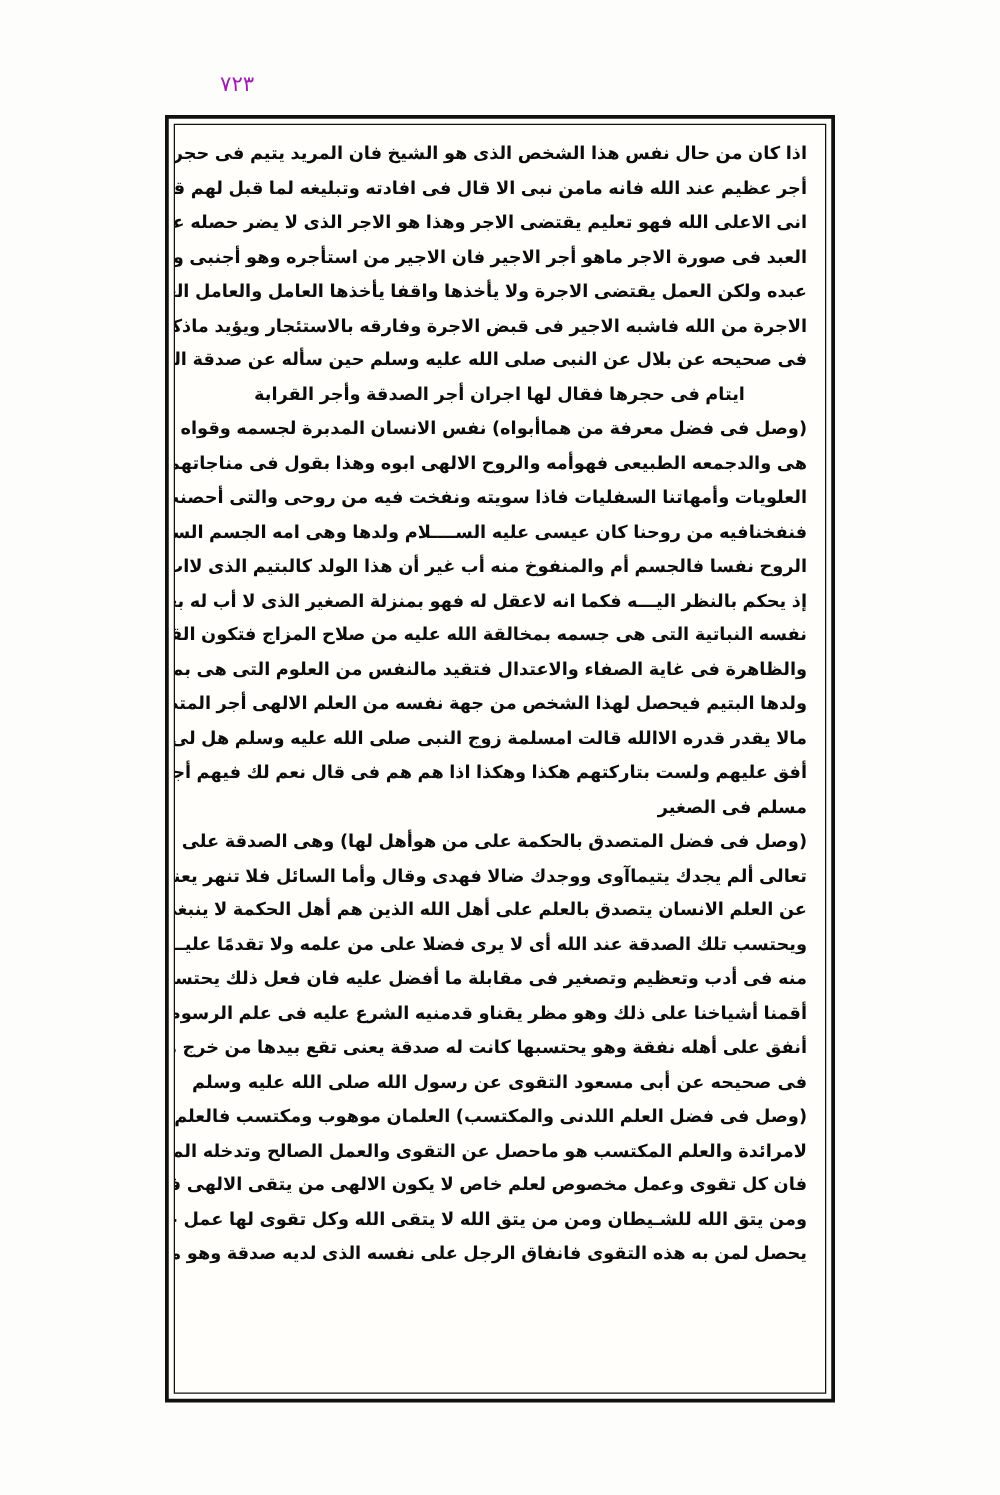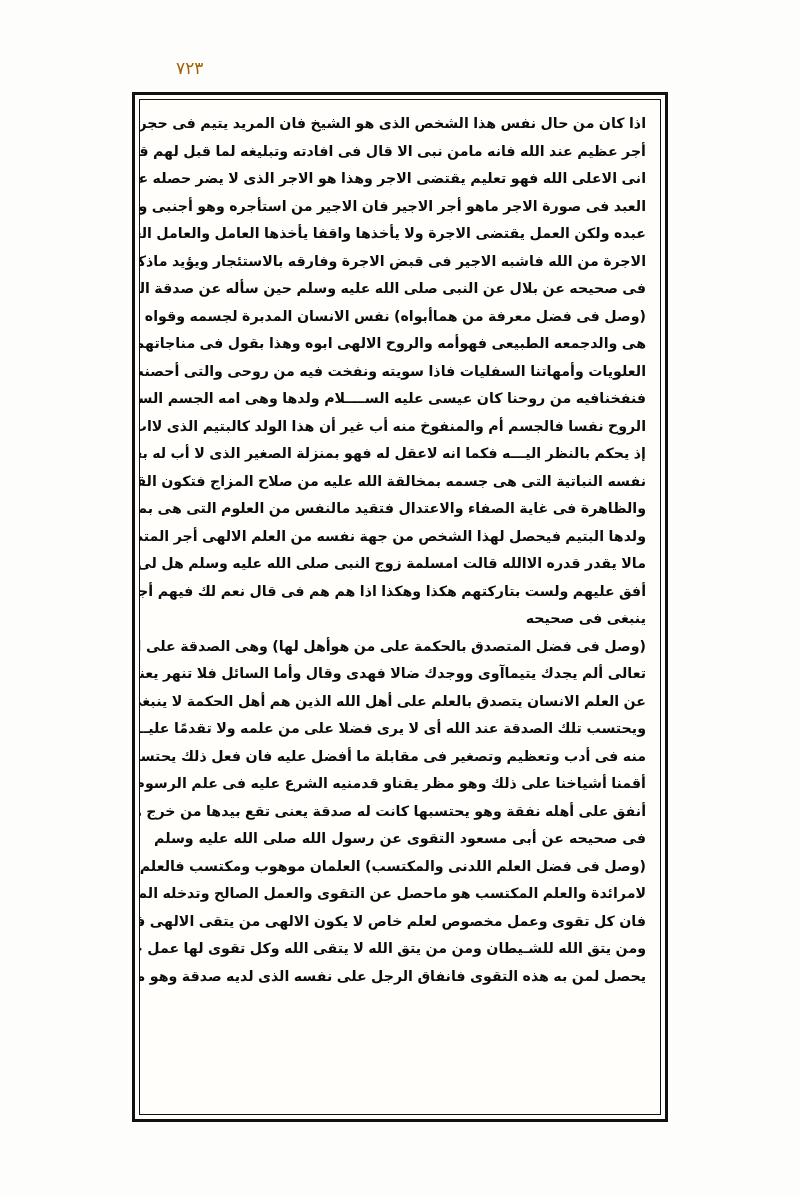--- a/index.html
+++ b/index.html
@@ -16,21 +16,21 @@
     font-family: "DejaVu Sans", sans-serif;
   }
   
   .folio {
     position: absolute;
     top: 58px;
     left: 176px;
     font-family: "DejaVu Sans", sans-serif;
     font-size: 17px;
     letter-spacing: 1px;
-    color: #a16207;
+    color: #a21caf;
     direction: rtl;
   }
   
   .frame {
     position: absolute;
     top: 92px;
     left: 132px;
     width: 536px;
     height: 1030px;
     border: 3px solid #111;
@@ -95,35 +95,36 @@
       <div class="body-text">
 
         <p class="blk">
           <span class="line">اذا كان من حال نفس هذا الشخص الذى هو الشيخ فان المريد يتيم فى حجر الشيخ وله على ذلك</span>
           <span class="line">أجر عظيم عند الله فانه مامن نبى الا قال فى افادته وتبليغه لما قبل لهم قل لا أسألكم عليه اجرا</span>
           <span class="line">انى الاعلى الله فهو تعليم يقتضى الاجر وهذا هو الاجر الذى لا يضر حصله عنه ووجدت فات</span>
           <span class="line">العبد فى صورة الاجر ماهو أجر الاجير فان الاجير من استأجره وهو أجنبى والسيد لا يستأجر</span>
           <span class="line">عبده ولكن العمل يقتضى الاجرة ولا يأخذها واقفا يأخذها العامل والعامل العبد فهو قابض</span>
           <span class="line">الاجرة من الله فاشبه الاجير فى قبض الاجرة وفارقه بالاستئجار ويؤيد ماذكرناه مانخرجه مسلم</span>
           <span class="line">فى صحيحه عن بلال عن النبى صلى الله عليه وسلم حين سأله عن صدقة المرأة على زوجها وعلى</span>
+          <span class="line center">ايتام فى حجرها فقال لها اجران أجر الصدقة وأجر القرابة</span>
         </p>
 
         <p class="blk">
           <span class="line section-head">(وصل فى فضل معرفة من هماأبواه) نفس الانسان المدبرة لجسمه وقواه النفس الجزئية التى</span>
           <span class="line">هى والدجمعه الطبيعى فهوأمه والروح الالهى ابوه وهذا بقول فى مناجاتهم ناوردى آياتنا</span>
           <span class="line">العلويات وأمهاتنا السفليات فاذا سويته ونفخت فيه من روحى والتى أحصنت فرجها</span>
           <span class="line">فنفخنافيه من روحنا كان عيسى عليه الســــلام ولدها وهى امه الجسم السوى نفخ فيه من</span>
           <span class="line">الروح نفسا فالجسم أم والمنفوخ منه أب غير أن هذا الولد كالبتيم الذى لااب لاولان عقـله</span>
           <span class="line">إذ يحكم بالنظر اليـــه فكما انه لاعقل له فهو بمنزلة الصغير الذى لا أب له بعله و بوّده فنسوه</span>
           <span class="line">نفسه النباتية التى هى جسمه بمخالقة الله عليه من صلاح المزاج فتكون القوى الباطنة</span>
           <span class="line">والظاهرة فى غاية الصفاء والاعتدال فتقيد مالنفس من العلوم التى هى بمنزلة صدقة المرأة على</span>
           <span class="line">ولدها البتيم فيحصل لهذا الشخص من جهة نفسه من العلم الالهى أجر المتصدق به على نفسه</span>
           <span class="line">مالا يقدر قدره الاالله قالت امسلمة زوج النبى صلى الله عليه وسلم هل لى أجر فى ابن سلمة</span>
           <span class="line">أفق عليهم ولست بتاركتهم هكذا وهكذا اذا هم هم فى قال نعم لك فيهم أجر ما أنفقت عليهم خرجه</span>
-          <span class="line right">ينبغى فى صحيحه</span>
+          <span class="line right">مسلم فى الصغير</span>
         </p>
 
         <p class="blk">
           <span class="line section-head">(وصل فى فضل المتصدق بالحكمة على من هوأهل لها) وهى الصدقة على المحتاجين قال</span>
           <span class="line">تعالى ألم يجدك يتيماآوى ووجدك ضالا فهدى وقال وأما السائل فلا تنهر يعنى السائل</span>
           <span class="line">عن العلم الانسان يتصدق بالعلم على أهل الله الذين هم أهل الحكمة لا ينبغى أن يتعدى بهم أهلها</span>
           <span class="line">ويحتسب تلك الصدقة عند الله أى لا يرى فضلا على من علمه ولا تقدمًا عليـــــه بذلك الخدمة</span>
           <span class="line">منه فى أدب وتعظيم وتصغير فى مقابلة ما أفضل عليه فان فعل ذلك يحتسب ذلك عندالله وقد</span>
           <span class="line">أقمنا أشياخنا على ذلك وهو مظر يقناو قدمنيه الشرع عليه فى علم الرسوم وعلمه فقال ان المسلم اذا</span>
           <span class="line">أنفق على أهله نفقة وهو يحتسبها كانت له صدقة يعنى تقع بيدها من خرج هذا الحديث مسلم</span>

